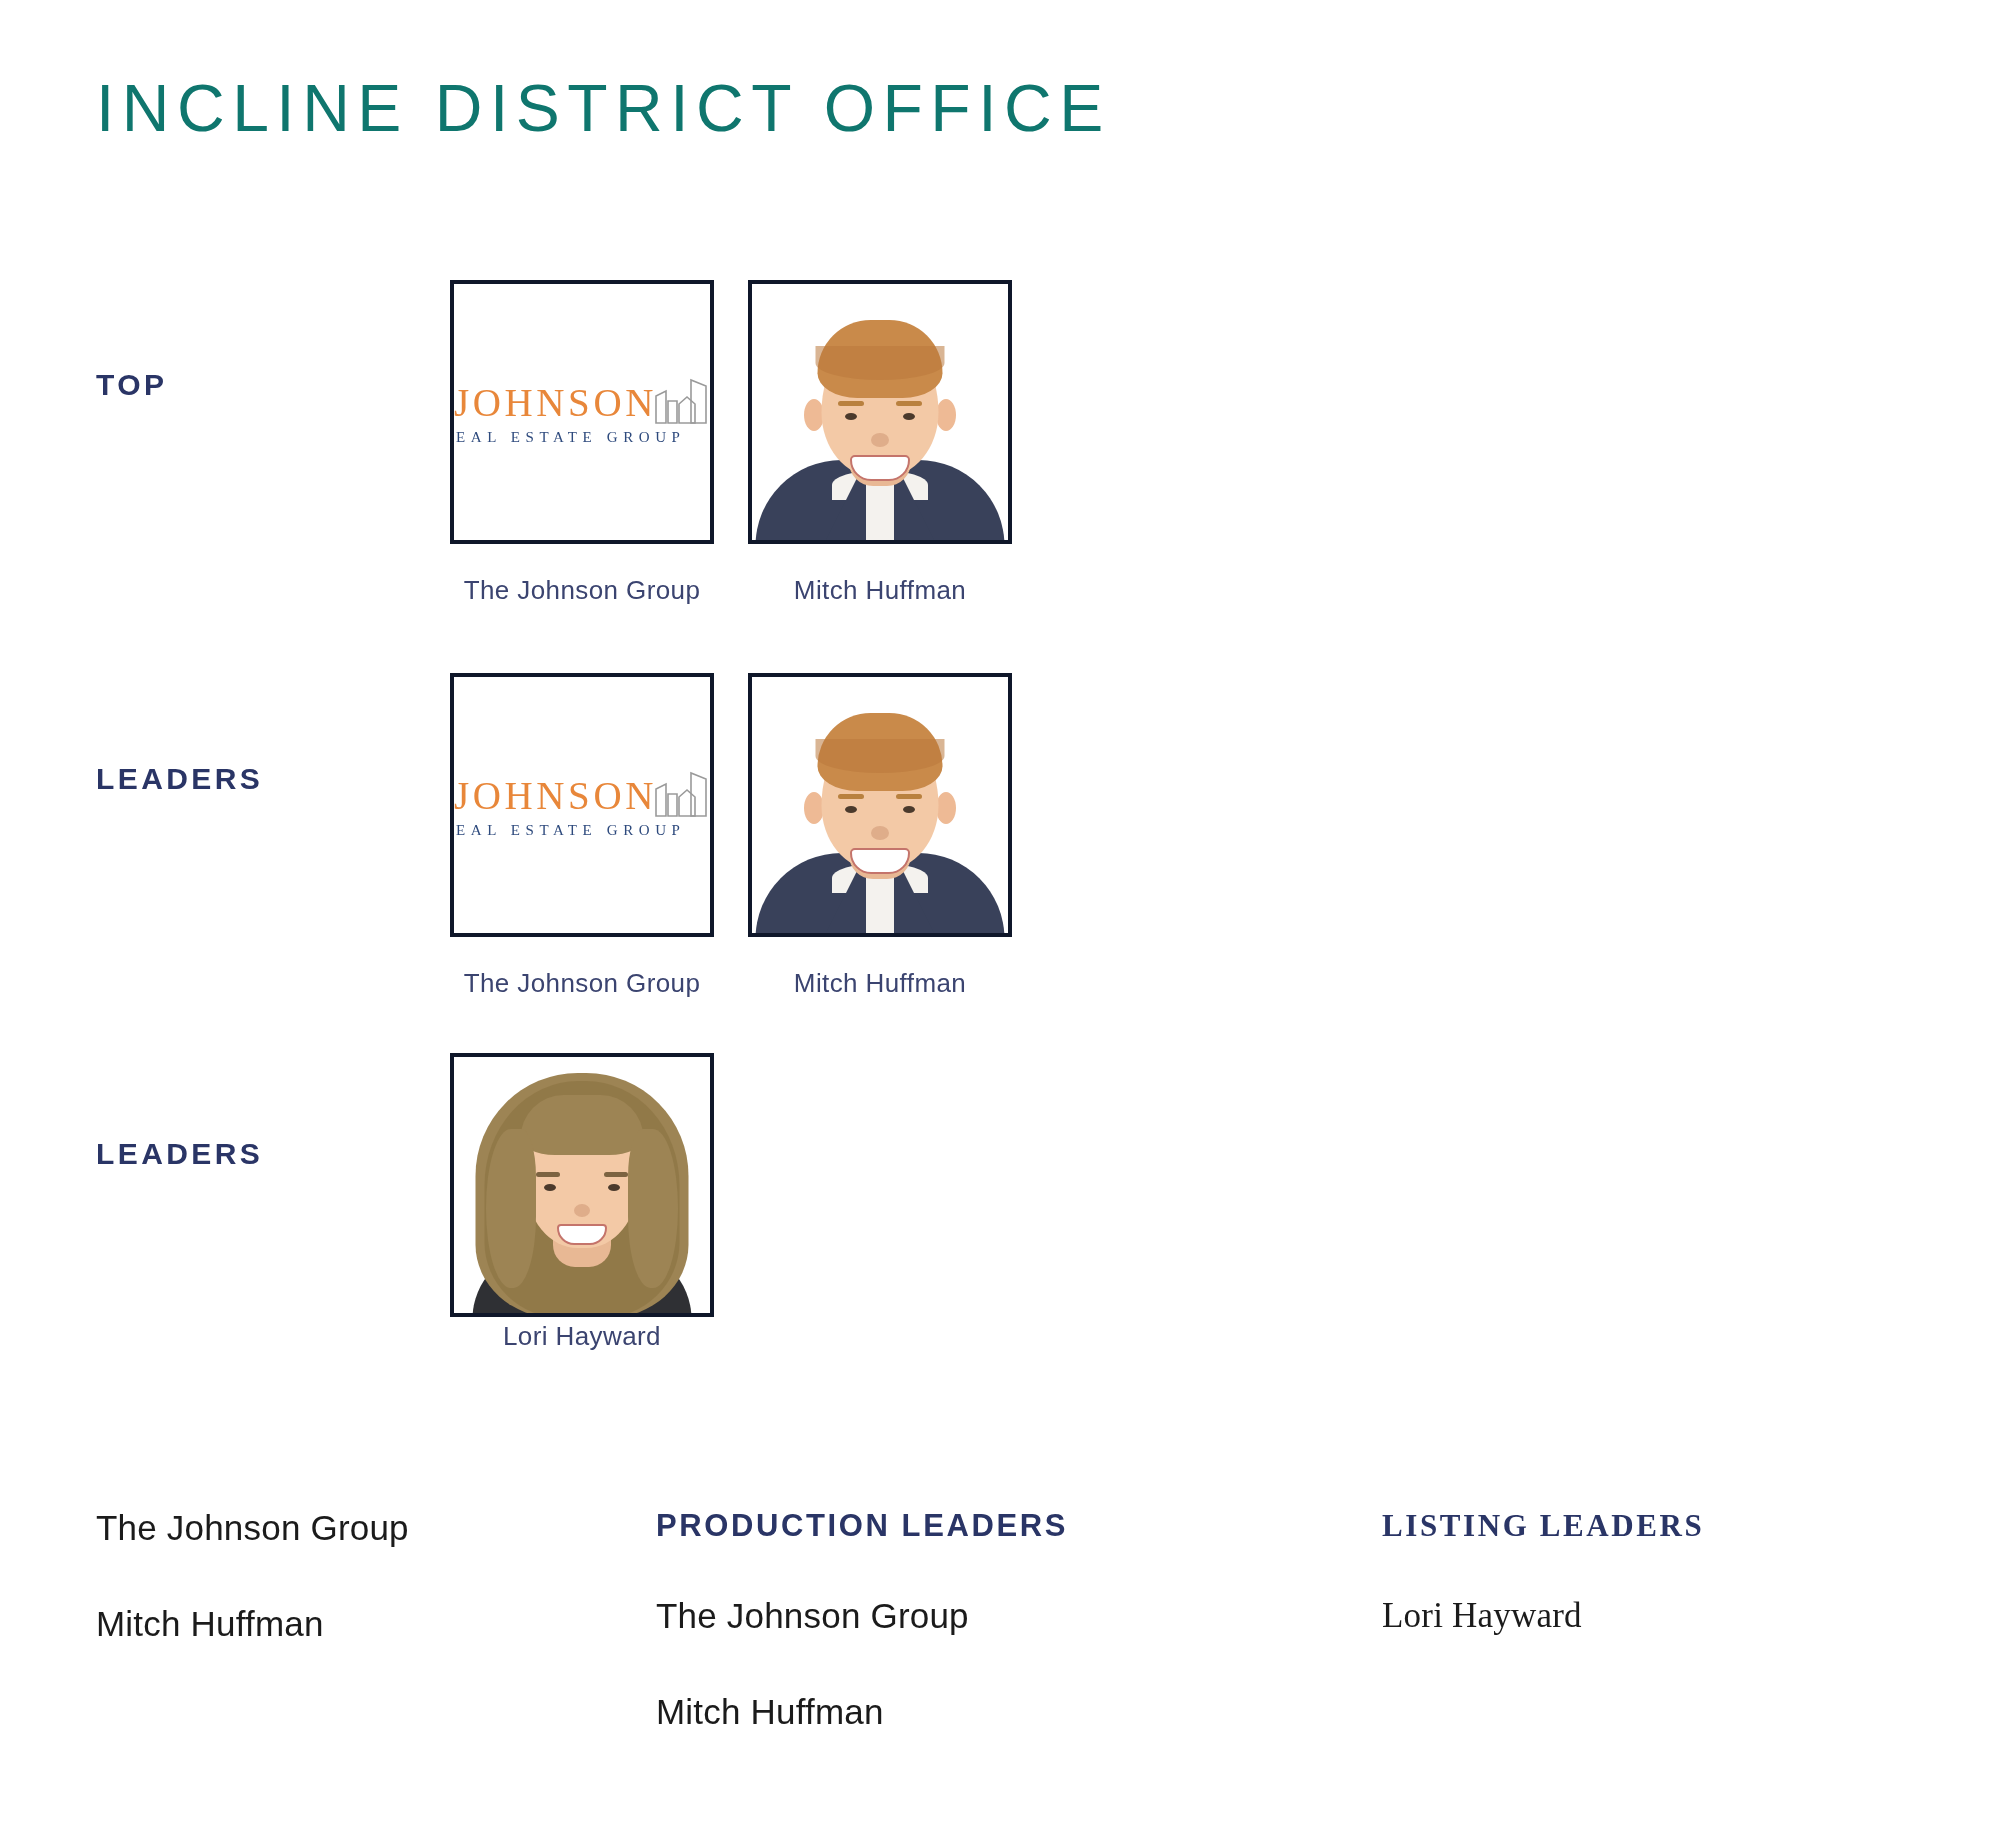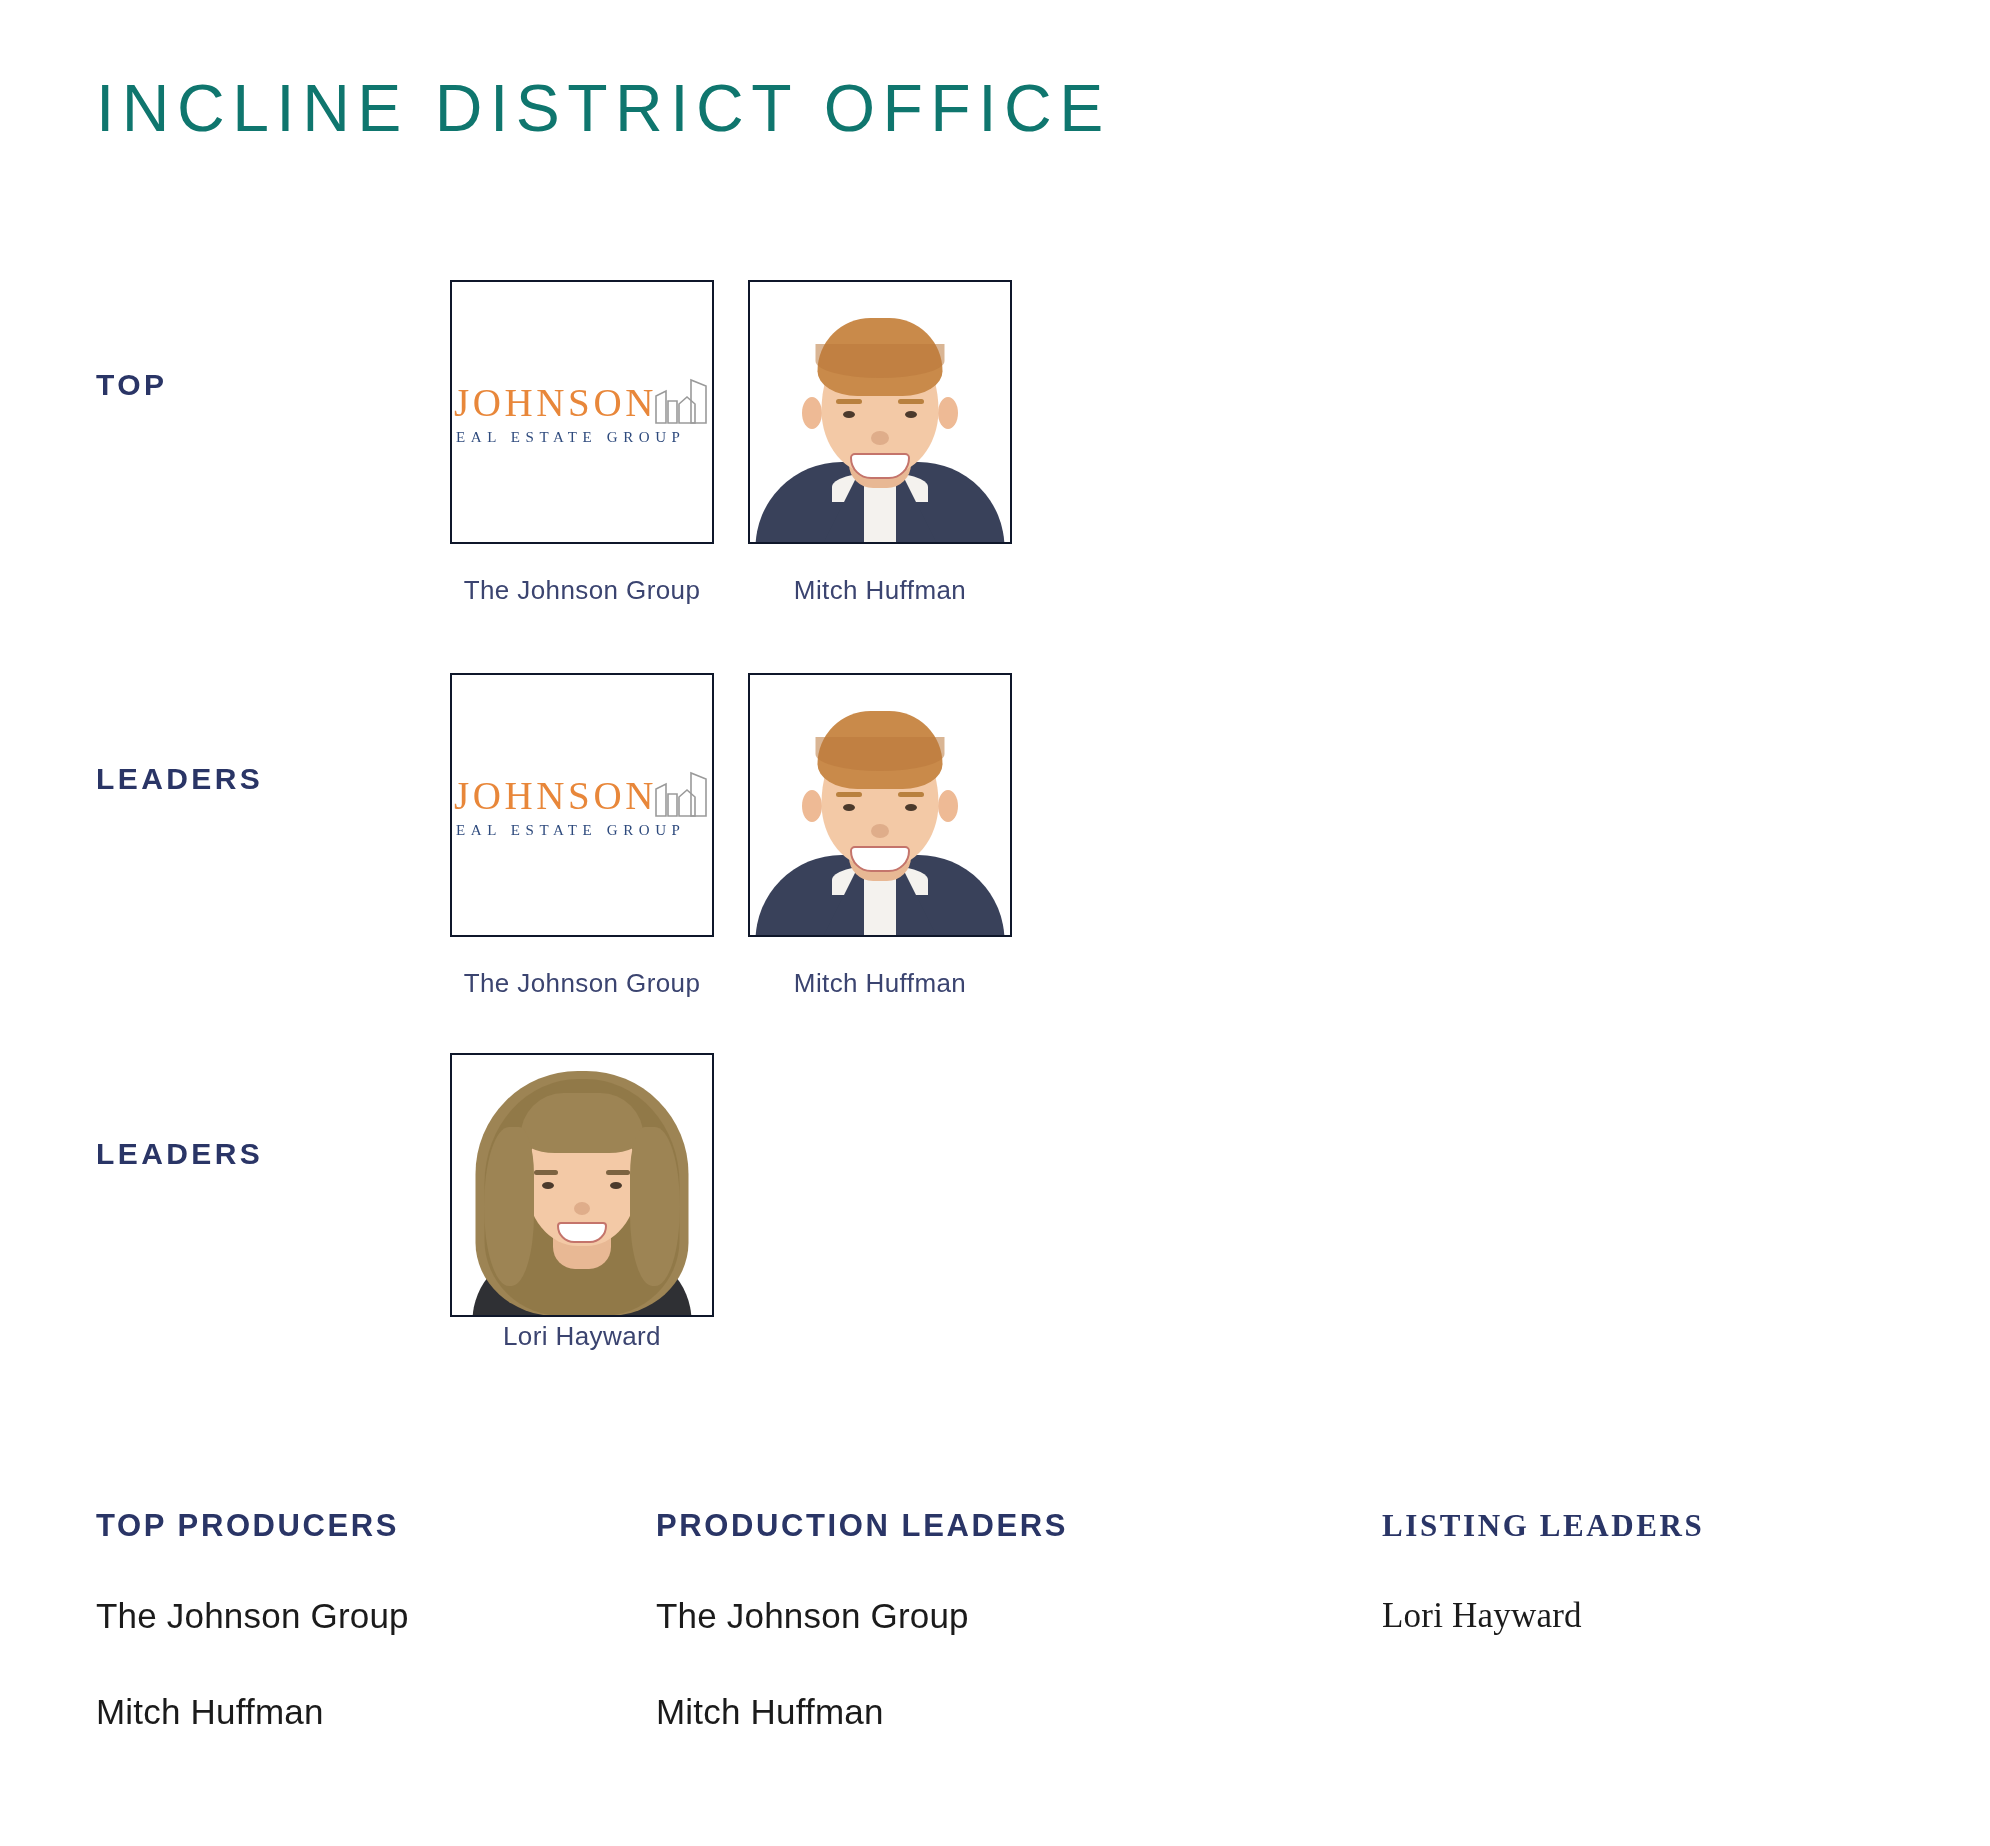--- a/index.html
+++ b/index.html
@@ -44,21 +44,21 @@
   }
   .row-label-1 { top: 362px; }
   .row-label-2 { top: 756px; }
   .row-label-3 { top: 1131px; }
 
   
   .card {
     position: absolute;
     width: 264px;
     height: 264px;
-    border: 2px solid #0f172a;
+    border: 4px solid #0f172a;
     background: #ffffff;
     box-sizing: border-box;
     overflow: hidden;
   }
   .r1c1 { left: 450px; top: 280px; }
   .r1c2 { left: 748px; top: 280px; }
   .r2c1 { left: 450px; top: 673px; }
   .r2c2 { left: 748px; top: 673px; }
   .r3c1 { left: 450px; top: 1053px; }
 
@@ -351,21 +351,20 @@
     <div class="ph-eye" style="right:90px;top:127px;"></div>
 
     <div class="ph-nose" style="top:147px;width:16px;height:13px;"></div>
 
     <div class="ph-mouth" style="top:167px;width:46px;height:17px;"></div>
   </div>
 </div>
 <div class="caption cap-r3c1">Lori Hayward</div>
 
 <div class="list-col list-col-1">
-  <div class="list-heading">TOP PRODUCERS</div>
   <div class="list-name">The Johnson Group</div>
   <div class="list-name">Mitch Huffman</div>
 </div>
 
 <div class="list-col list-col-2">
   <div class="list-heading">PRODUCTION LEADERS</div>
   <div class="list-name">The Johnson Group</div>
   <div class="list-name">Mitch Huffman</div>
 </div>
 

